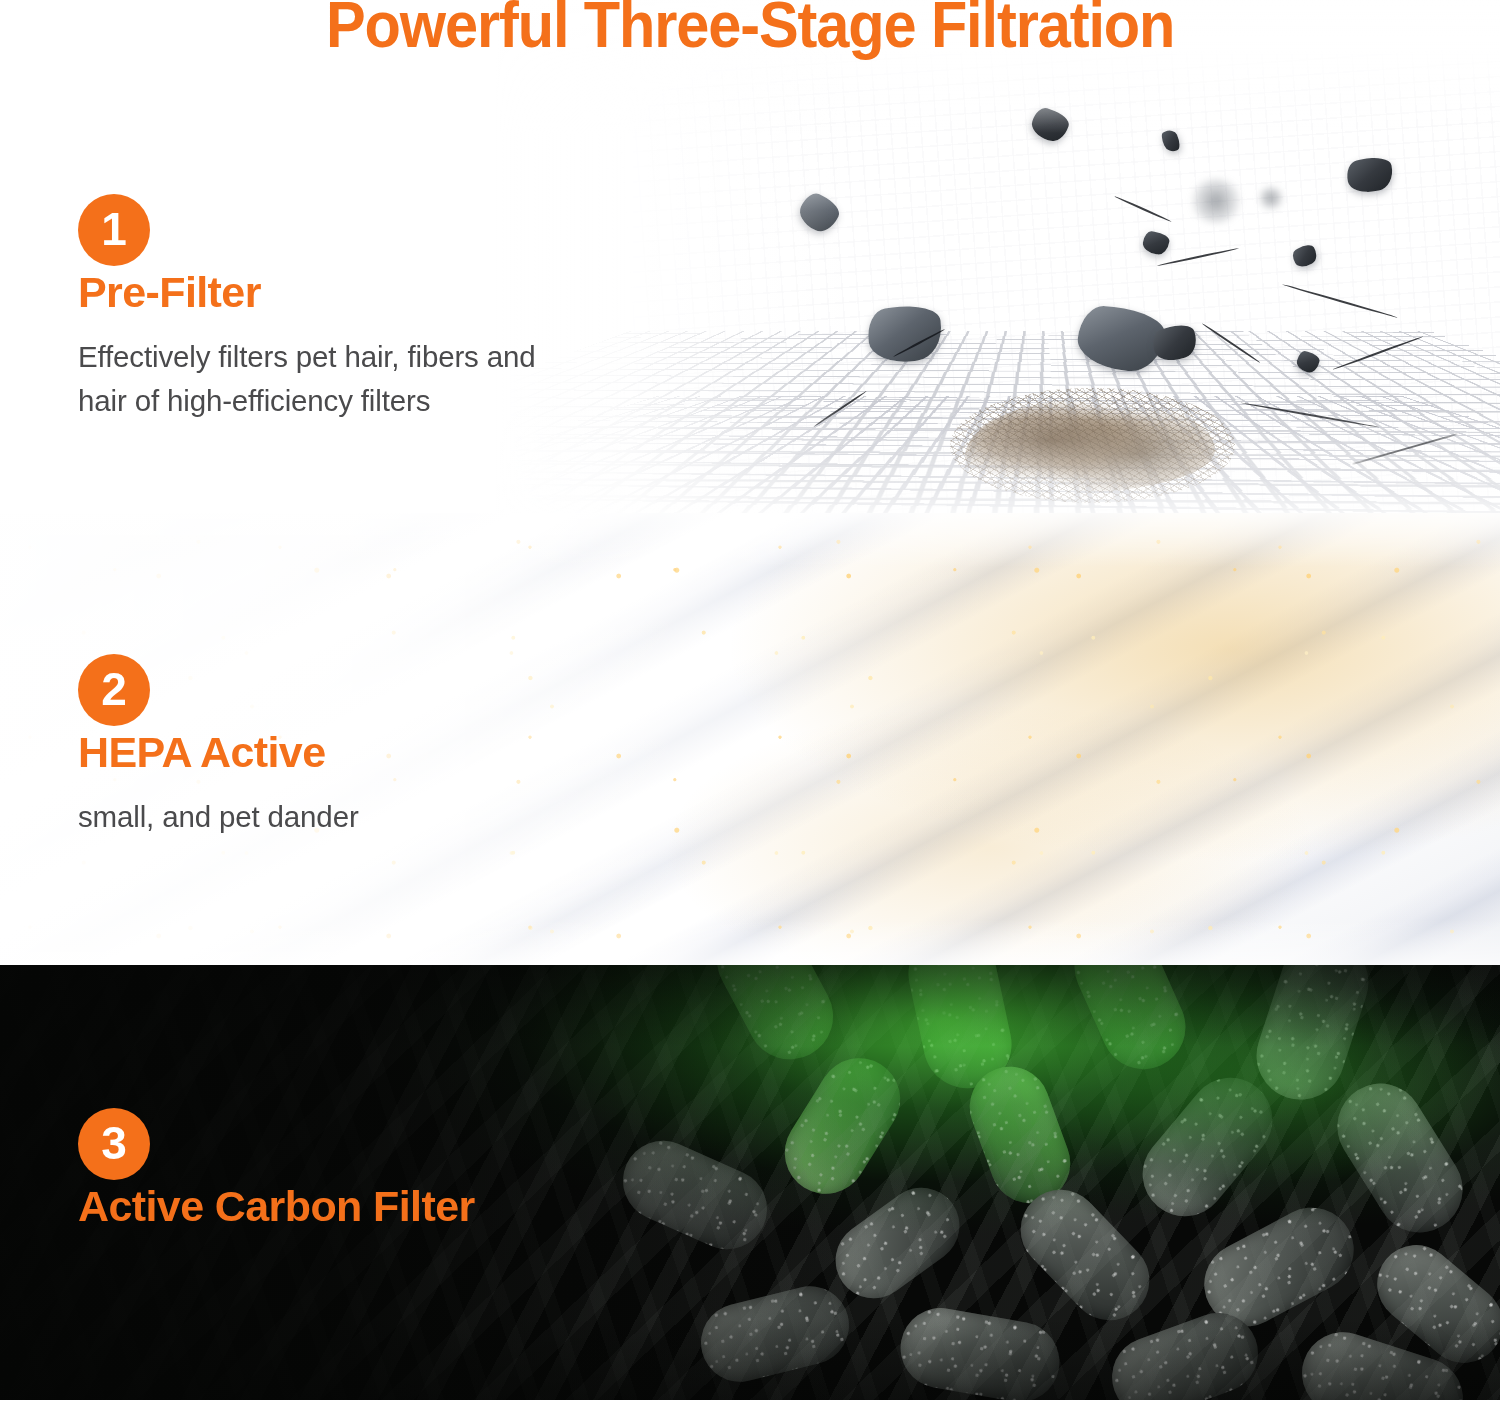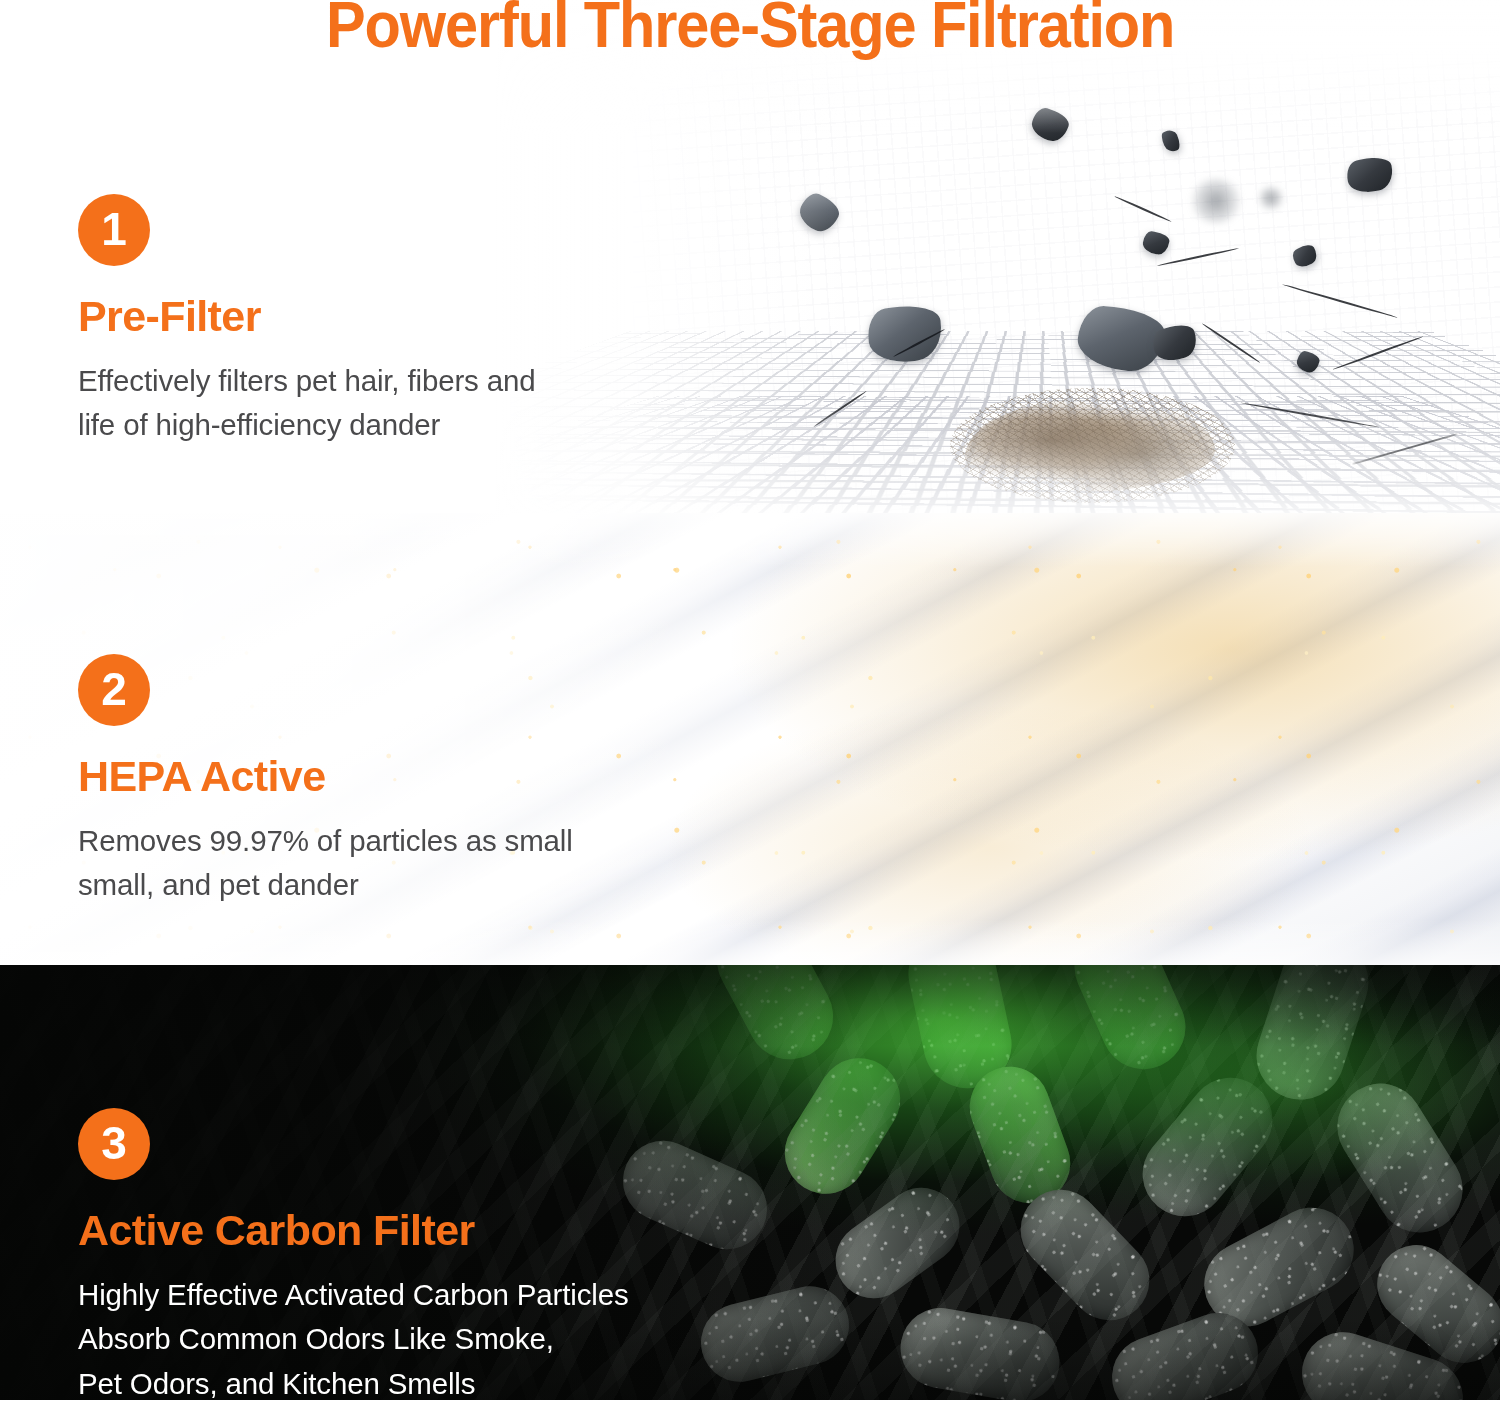--- a/index.html
+++ b/index.html
@@ -214,21 +214,21 @@
     width:72px; height:72px; border-radius:50%;
     background:#F4701A;
     color:#ffffff;
     font-size:46px; font-weight:bold;
     display:flex; align-items:center; justify-content:center;
     line-height:1;
     padding-bottom:3px;
   }
 
   .heading {
-    margin-top:28px;
+    margin-top:4px;
     font-size:43px;
     font-weight:bold;
     color:#F4701A;
     letter-spacing:-0.6px;
     line-height:1.05;
     white-space:nowrap;
   }
 
   .body {
     margin-top:20px;
@@ -354,36 +354,30 @@
 
   <div class="title-bar">
     <div class="title-text">Powerful Three-Stage Filtration</div>
   </div>
 
   <div class="content" id="c1">
     <div class="badge">1</div>
     <div class="heading">Pre-Filter</div>
     <div class="body">
       <p>Effectively filters pet hair, fibers and</p>
-      <p>life of high-efficiency dander</p>
+      <p>hair of high-efficiency filters</p>
     </div>
   </div>
 
   <div class="content" id="c2">
     <div class="badge">2</div>
     <div class="heading">HEPA Active</div>
     <div class="body">
-      <p>Removes 99.97% of particles as small</p>
       <p>small, and pet dander</p>
     </div>
   </div>
 
   <div class="content" id="c3">
     <div class="badge">3</div>
     <div class="heading">Active Carbon Filter</div>
-    <div class="body light">
-      <p>Highly Effective Activated Carbon Particles</p>
-      <p>Absorb Common Odors Like Smoke,</p>
-      <p>Pet Odors, and Kitchen Smells</p>
-    </div>
   </div>
 
 </div>
 
 </body></html>

